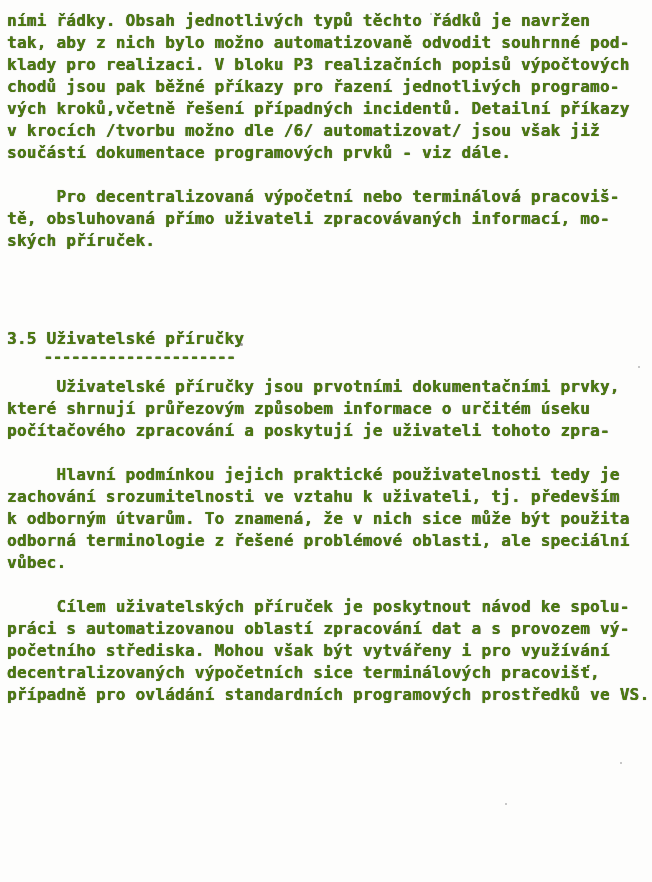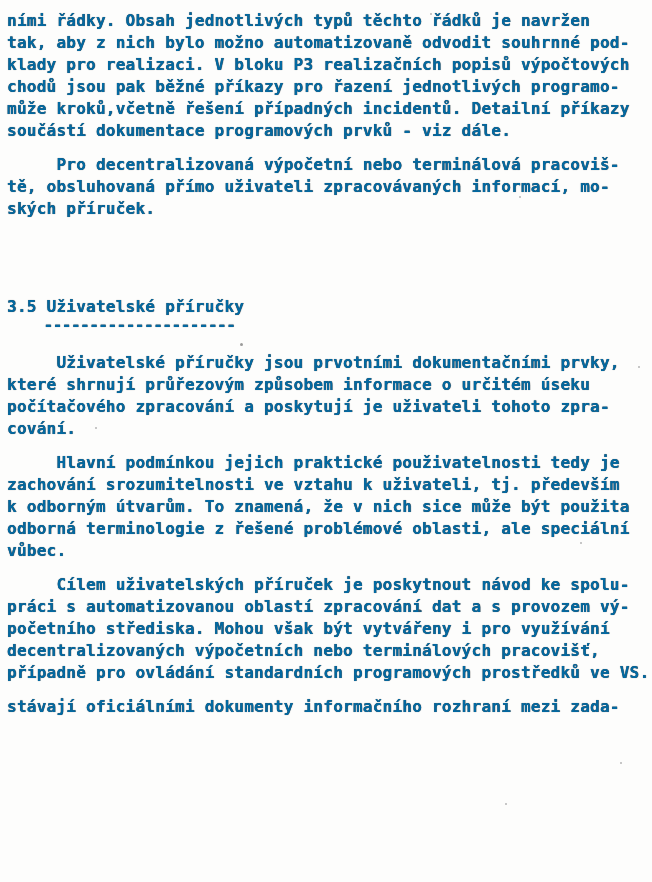--- a/index.html
+++ b/index.html
@@ -16,26 +16,26 @@
     position: relative;
     width: 652px;
     height: 882px;
     background: #fdfdfc;
     box-sizing: border-box;
     padding: 10px 4px 0 7px;
     font-family: "DejaVu Sans Mono", "Liberation Mono", monospace;
     font-size: 16px;
     font-weight: 700;
     letter-spacing: 0.25px;
-    color: #0369a1;
+    color: #4d7c0f;
     text-shadow: 0 0 0.7px rgba(25,25,25,0.85), 0.4px 0.4px 0 rgba(30,30,30,0.35);
   }
   .block { margin: 0; }
-  .block.paragraph + .block.paragraph { margin-top: 12px; }
-  .block.heading { margin-top: 76px; margin-bottom: 16px; }
+  .block.paragraph + .block.paragraph { margin-top: 22px; }
+  .block.heading { margin-top: 76px; margin-bottom: 8px; }
   .line {
     height: 22px;
     line-height: 22px;
     white-space: pre;
   }
   
   .line:nth-child(odd) span { position: relative; top: 0.3px; }
   .u {
     text-decoration-style: dashed;
     text-decoration-thickness: 2px;
@@ -73,49 +73,48 @@
   <i class="speck" style="left:418px; top:609px"></i>
   <i class="speck small" style="left:620px; top:762px"></i>
   <i class="speck small" style="left:505px; top:803px"></i>
 
   <div id="doc-root">
       <div class="block paragraph">
         <div class="line"><span>ními řádky. Obsah jednotlivých typů těchto řádků je navržen</span></div>
         <div class="line"><span>tak, aby z nich bylo možno </span><span class="u">automatizovaně</span><span> odvodit </span><span class="u">souhrnné pod-</span></div>
         <div class="line"><span class="u">klady pro realizaci</span><span>. V bloku P3 realizačních popisů výpočtových</span></div>
         <div class="line"><span>chodů jsou pak běžné příkazy pro řazení jednotlivých programo-</span></div>
-        <div class="line"><span>může kroků,včetně řešení případných incidentů. Detailní příkazy</span></div>
+        <div class="line"><span>vých kroků,včetně řešení případných incidentů. Detailní příkazy</span></div>
+        <div class="line"><span>v krocích /tvorbu možno dle /6/ automatizovat/ jsou však již</span></div>
         <div class="line"><span>součástí dokumentace programových prvků - viz dále.</span></div>
       </div>
       <div class="block paragraph">
         <div class="line"><span>     Pro decentralizovaná výpočetní nebo terminálová pracoviš-</span></div>
         <div class="line"><span>tě, obsluhovaná přímo uživateli zpracovávaných informací, mo-</span></div>
         <div class="line"><span>ských příruček.</span></div>
       </div>
       <div class="block heading">
         <div class="line"><span>3.5 Uživatelské příručky</span></div>
         <div class="line rule"><span>    ---------------------</span></div>
       </div>
       <div class="block paragraph">
         <div class="line"><span>     Uživatelské příručky jsou prvotními dokumentačními prvky,</span></div>
         <div class="line"><span>které </span><span class="u">shrnují průřezovým způsobem informace o určitém úseku</span></div>
         <div class="line"><span class="u">počítačového zpracování</span><span> a poskytují je uživateli tohoto zpra-</span></div>
-        <div class="line"><span>cování.</span></div>
       </div>
       <div class="block paragraph">
         <div class="line"><span>     Hlavní podmínkou jejich praktické použivatelnosti tedy je</span></div>
         <div class="line"><span>zachování srozumitelnosti ve vztahu k uživateli, tj. především</span></div>
         <div class="line"><span>k odborným útvarům. To znamená, že v nich sice může být použita</span></div>
         <div class="line"><span>odborná terminologie z řešené problémové oblasti, ale speciální</span></div>
         <div class="line"><span>vůbec.</span></div>
       </div>
       <div class="block paragraph">
         <div class="line"><span>     Cílem uživatelských příruček je poskytnout </span><span class="u">návod ke spolu-</span></div>
         <div class="line"><span class="u">práci s automatizovanou oblastí zpracování dat a s provozem vý-</span></div>
         <div class="line"><span class="u">početního střediska</span><span>. Mohou však být vytvářeny i pro využívání</span></div>
-        <div class="line"><span>decentralizovaných výpočetních nebo terminálových pracovišť,</span></div>
+        <div class="line"><span>decentralizovaných výpočetních sice terminálových pracovišť,</span></div>
         <div class="line"><span>případně pro ovládání standardních programových prostředků ve VS.</span></div>
       </div>
       <div class="block paragraph">
-        <div class="line"><span>stávají oficiálními dokumenty informačního rozhraní mezi zada-</span></div>
       </div>
     </div>
 </div>
 
 </body></html>

